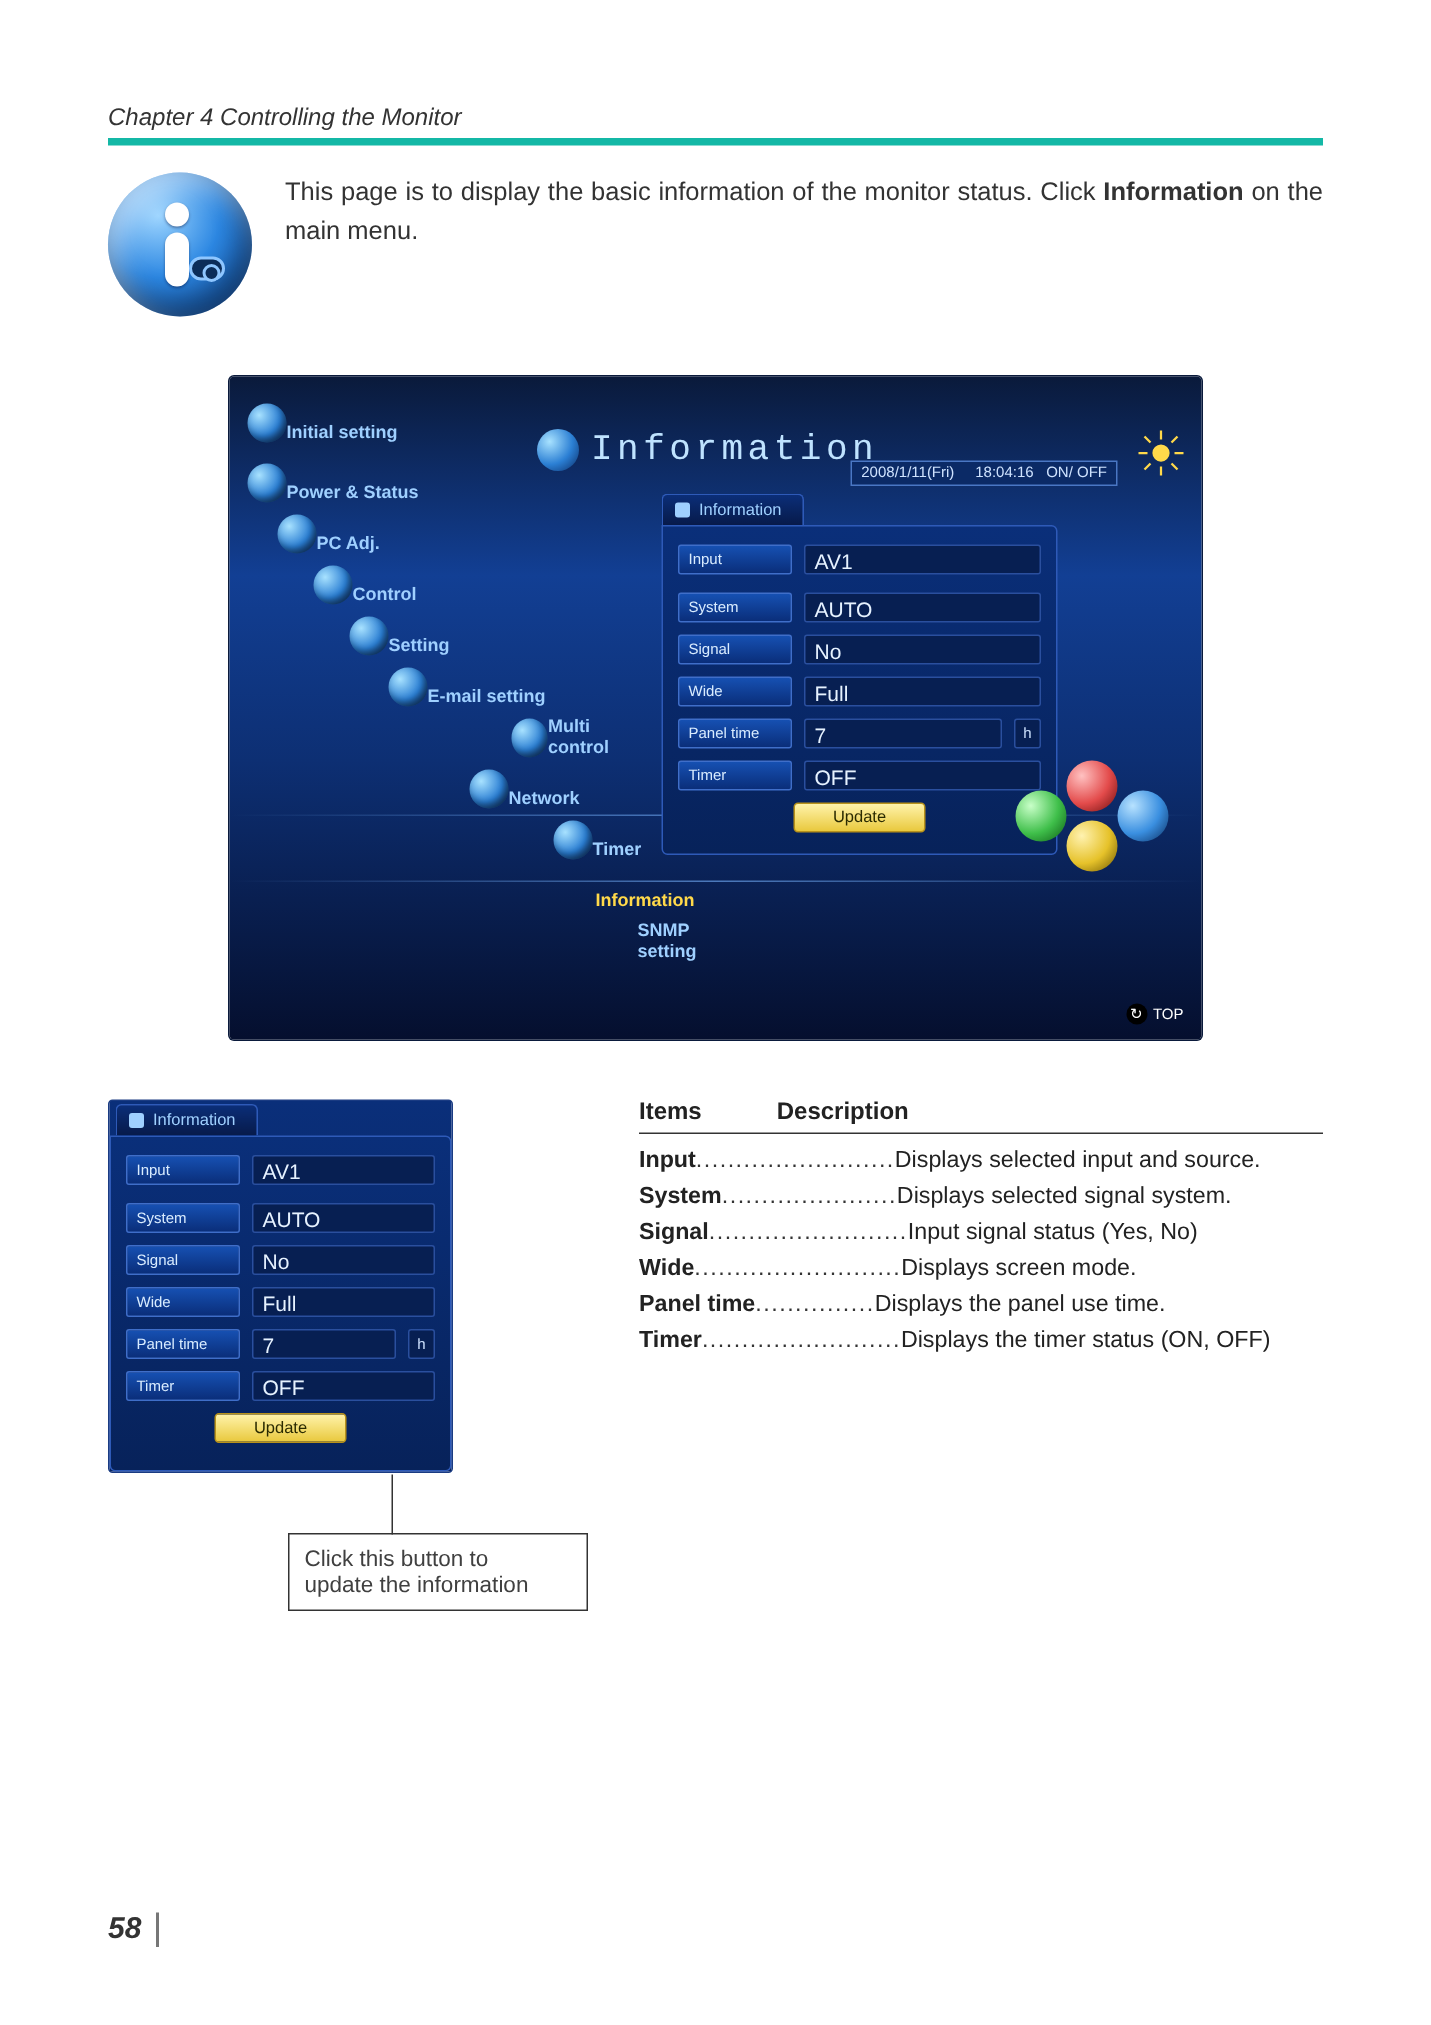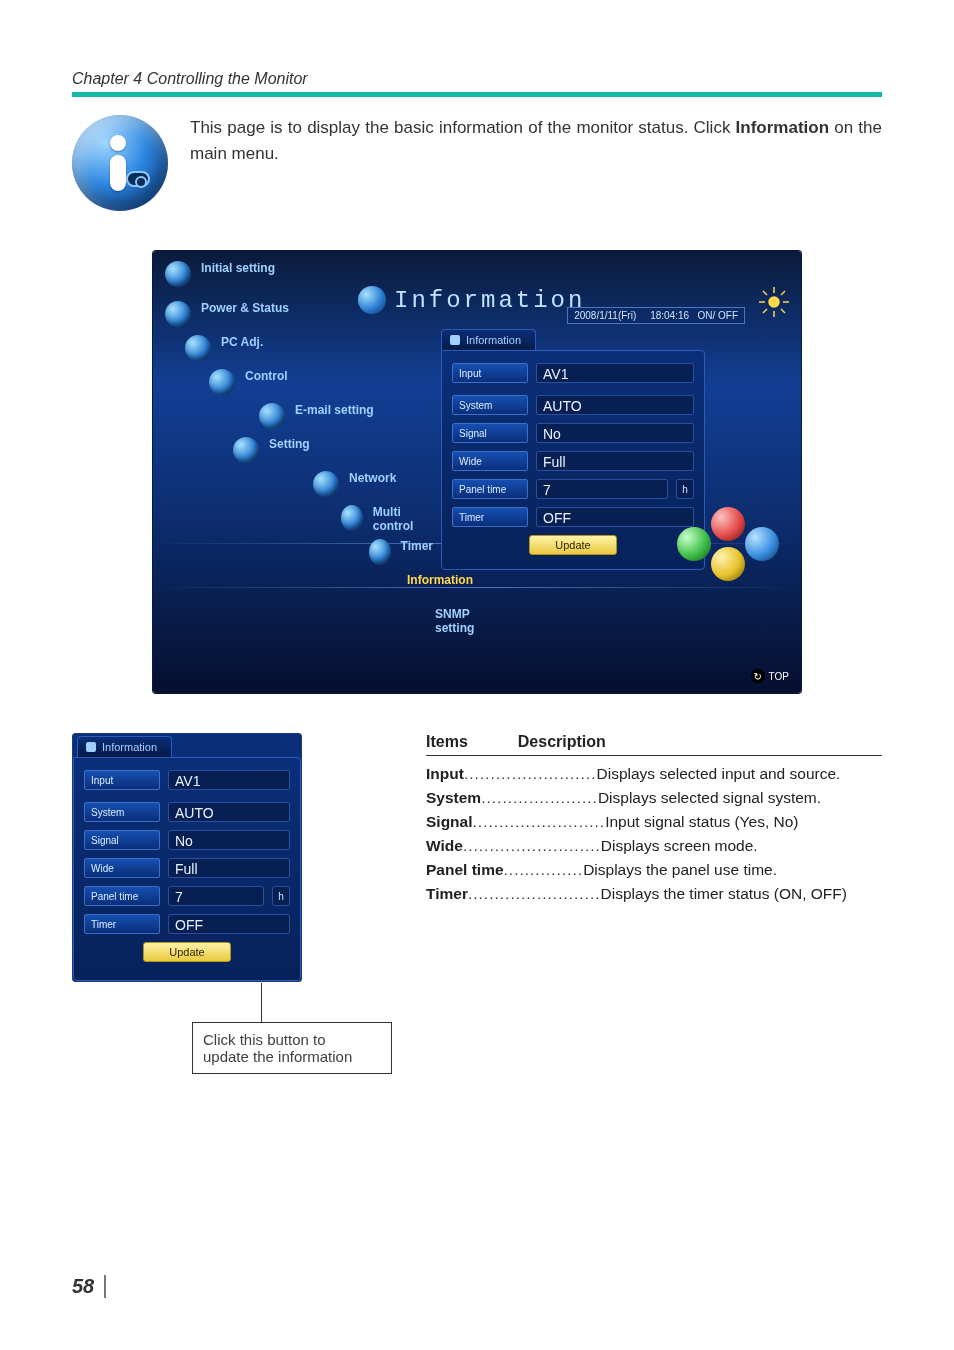--- a/index.html
+++ b/index.html
@@ -57,21 +57,21 @@
   .panel {
     position: relative; width: 648px; height: 442px;
     background: linear-gradient(180deg,#0a1a3b 0%, #123f94 30%, #0d2f73 58%, #050f2e 100%);
     border-radius: 3px; overflow: hidden;
     color:#cfe3ff; font-size:11px;
     box-shadow: 0 0 0 1px #0a1a3b;
   }
   .hline { position:absolute; left:0; right:0; height:1px; background:linear-gradient(90deg, rgba(120,180,255,0) 0%, rgba(120,180,255,.6) 50%, rgba(120,180,255,0) 100%); }
 
   .left-nav { position:absolute; left:0; top:10px; width:280px; }
-  .nav-item { display:flex; align-items:flex-start; gap:10px; height:34px; padding-left:12px; color:var(--label-blue); font-weight:600; font-size:12px; }
+  .nav-item { display:flex; align-items:flex-end; height:34px; padding-left:12px; color:var(--label-blue); font-weight:600; font-size:12px; }
   .nav-item .bubble { width:26px;height:26px;border-radius:50%; background:radial-gradient(circle at 30% 30%, #a8e2ff, #2b7fd4 55%, #0a2b64); box-shadow:inset -2px -3px 5px rgba(0,0,0,.4);}
   .nav-indent-1{padding-left:32px;} .nav-indent-2{padding-left:56px;} .nav-indent-3{padding-left:80px;} .nav-indent-4{padding-left:106px;} .nav-indent-5{padding-left:132px;} .nav-indent-6{padding-left:160px;} .nav-indent-7{padding-left:188px;} .nav-indent-8{padding-left:216px;} .nav-indent-9{padding-left:244px;}
   .nav-item.active .label { color:#ffd94a; }
 
   .nav-save .bubble{background:radial-gradient(circle at 30% 30%,#cfe8ff,#2c6fc1 55%,#0a2b64);} 
 
   .panel-title { position:absolute; left:205px; top:35px; font-family: "Courier New", monospace; letter-spacing:3px; font-size:24px; color:#bfe3ff; display:flex; align-items:center; gap:8px;}
   .panel-title .mini-bubble{width:28px;height:28px;border-radius:50%;background:radial-gradient(circle at 30% 30%,#a8e2ff,#2b7fd4 55%,#0a2b64);}
 
   .status-bar { position:absolute; right:56px; top:56px; font-size:10px; color:#cfe3ff; border:1px solid #4a77c4; padding:2px 6px; background:#0b2a66; }
@@ -156,35 +156,35 @@
           <span class="label">Power &amp; Status</span>
         </div>
       <div class="nav-item nav-indent-1">
           <span class="bubble"></span>
           <span class="label">PC Adj.</span>
         </div>
       <div class="nav-item nav-indent-2">
           <span class="bubble"></span>
           <span class="label">Control</span>
         </div>
+      <div class="nav-item nav-indent-3">
+          <span class="bubble"></span>
+          <span class="label">Setting</span>
+        </div>
       <div class="nav-item nav-indent-4">
           <span class="bubble"></span>
           <span class="label">E-mail setting</span>
         </div>
-      <div class="nav-item nav-indent-3">
-          <span class="bubble"></span>
-          <span class="label">Setting</span>
+      <div class="nav-item nav-indent-7">
+          <span class="bubble"></span>
+          <span class="label">Multi control</span>
         </div>
       <div class="nav-item nav-indent-6">
           <span class="bubble"></span>
           <span class="label">Network</span>
-        </div>
-      <div class="nav-item nav-indent-7">
-          <span class="bubble"></span>
-          <span class="label">Multi control</span>
         </div>
       <div class="nav-item nav-indent-8">
           <span class="bubble"></span>
           <span class="label">Timer</span>
         </div>
       <div class="nav-item nav-indent-9 active">
           <span class="bubble"></span>
           <span class="label">Information</span>
         </div>
       <div class="nav-item" style="padding-left:272px;">

